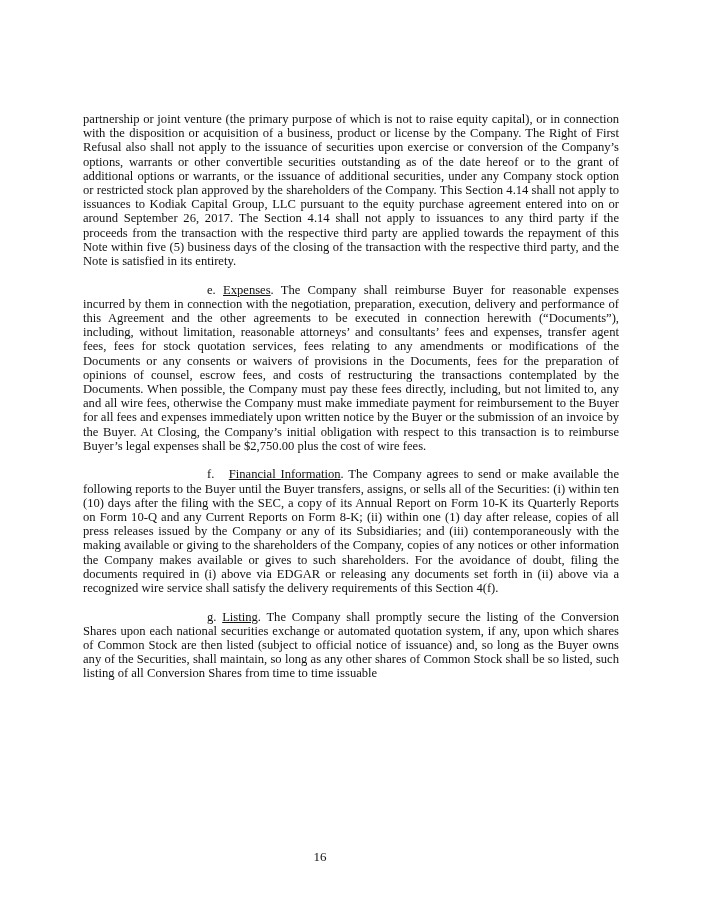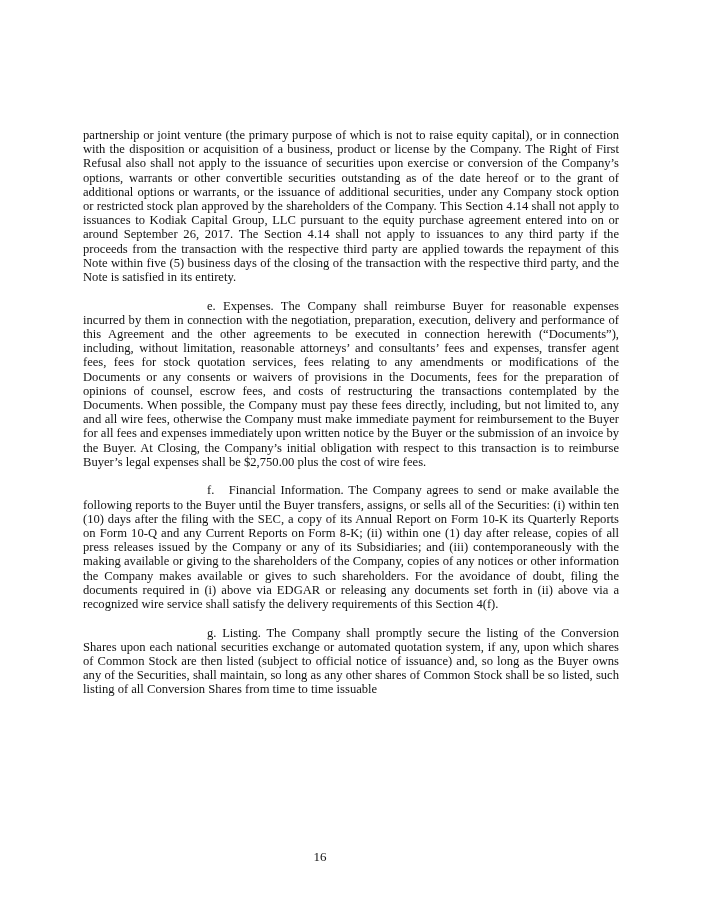--- a/index.html
+++ b/index.html
@@ -9,40 +9,41 @@
     }
     body {
       width: 701px;
       height: 906px;
       position: relative;
       overflow: hidden;
     }
     .page {
       position: absolute;
       left: 83px;
-      top: 128px;
+      top: 112px;
       width: 536px;
       font-family: "Liberation Serif", serif;
       font-size: 12.6px;
       line-height: 14.2px;
       color: #111111;
       text-align: justify;
     }
     .para {
       margin: 0 0 14.4px 0;
       text-align: justify;
       text-align-last: left;
     }
     .indent {
       text-indent: 124px;
     }
     .label {
       display: inline;
     }
     .heading {
+      text-decoration: underline;
     }
     .page-number {
       position: absolute;
       top: 849px;
       left: 0;
       width: 640px;
       text-align: center;
       font-family: "Liberation Serif", serif;
       font-size: 13px;
       color: #111111;

